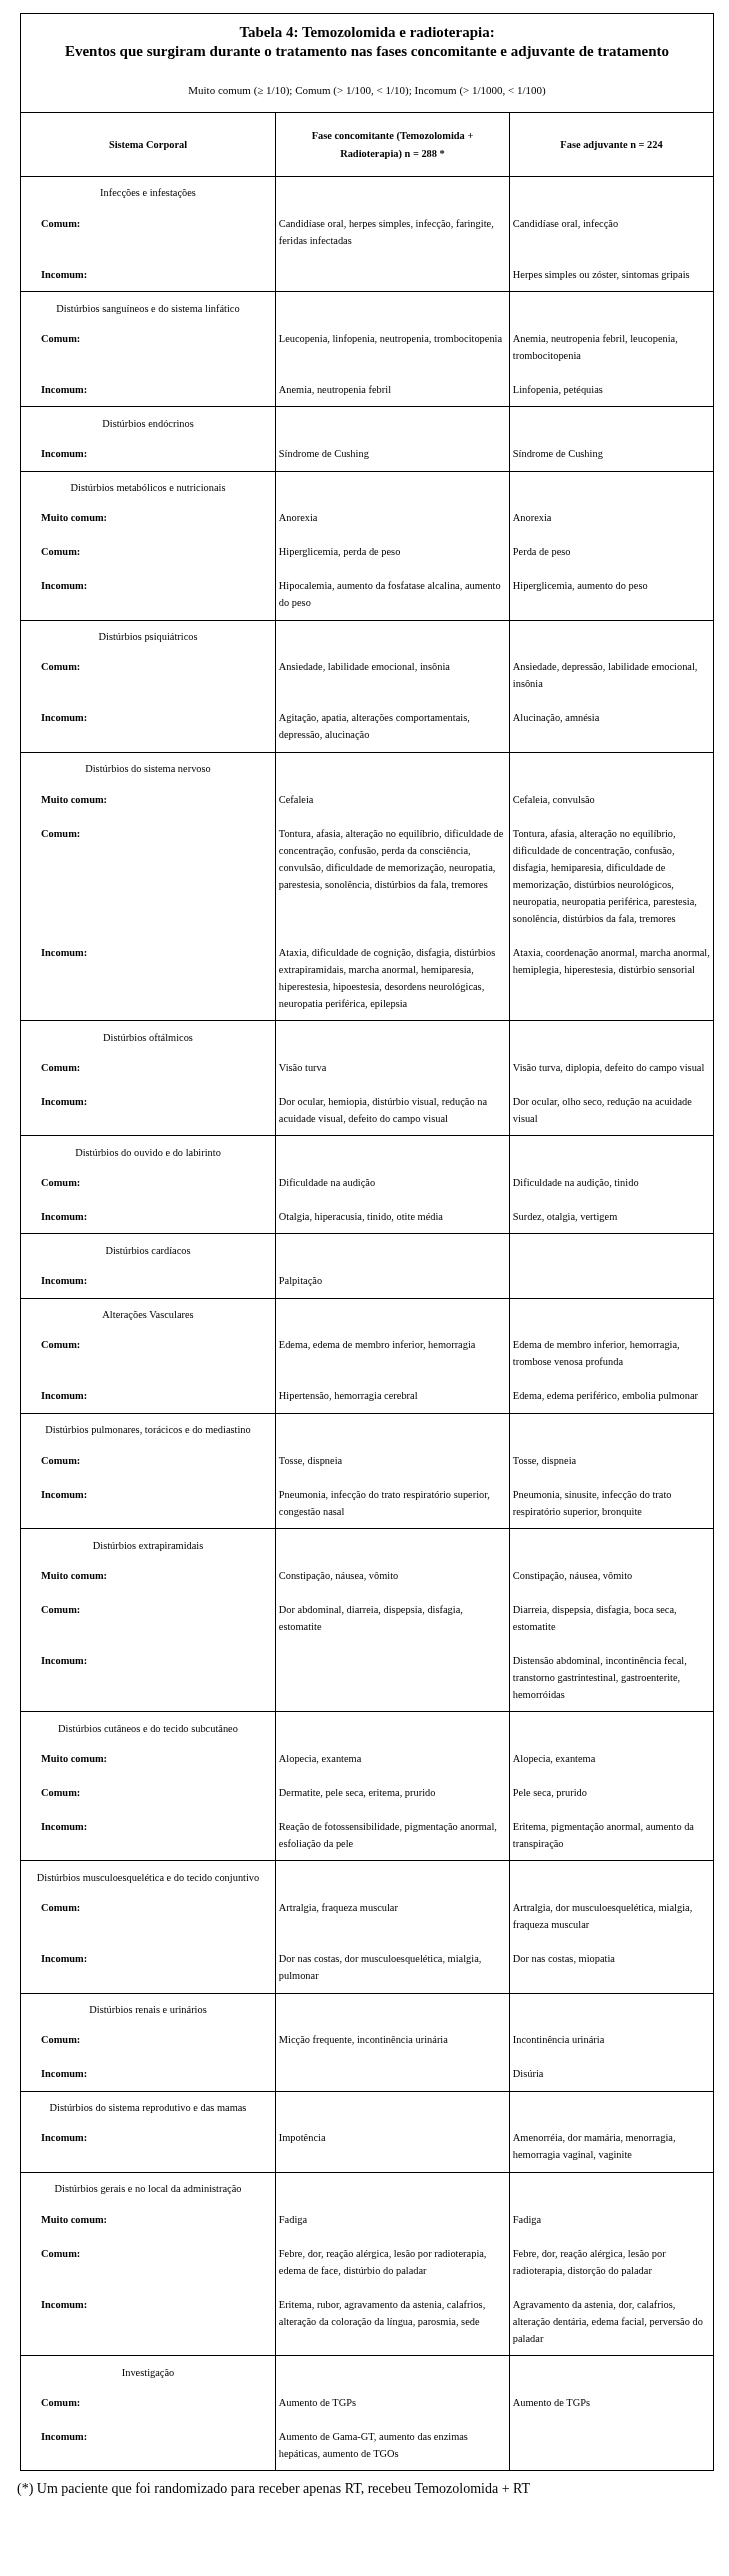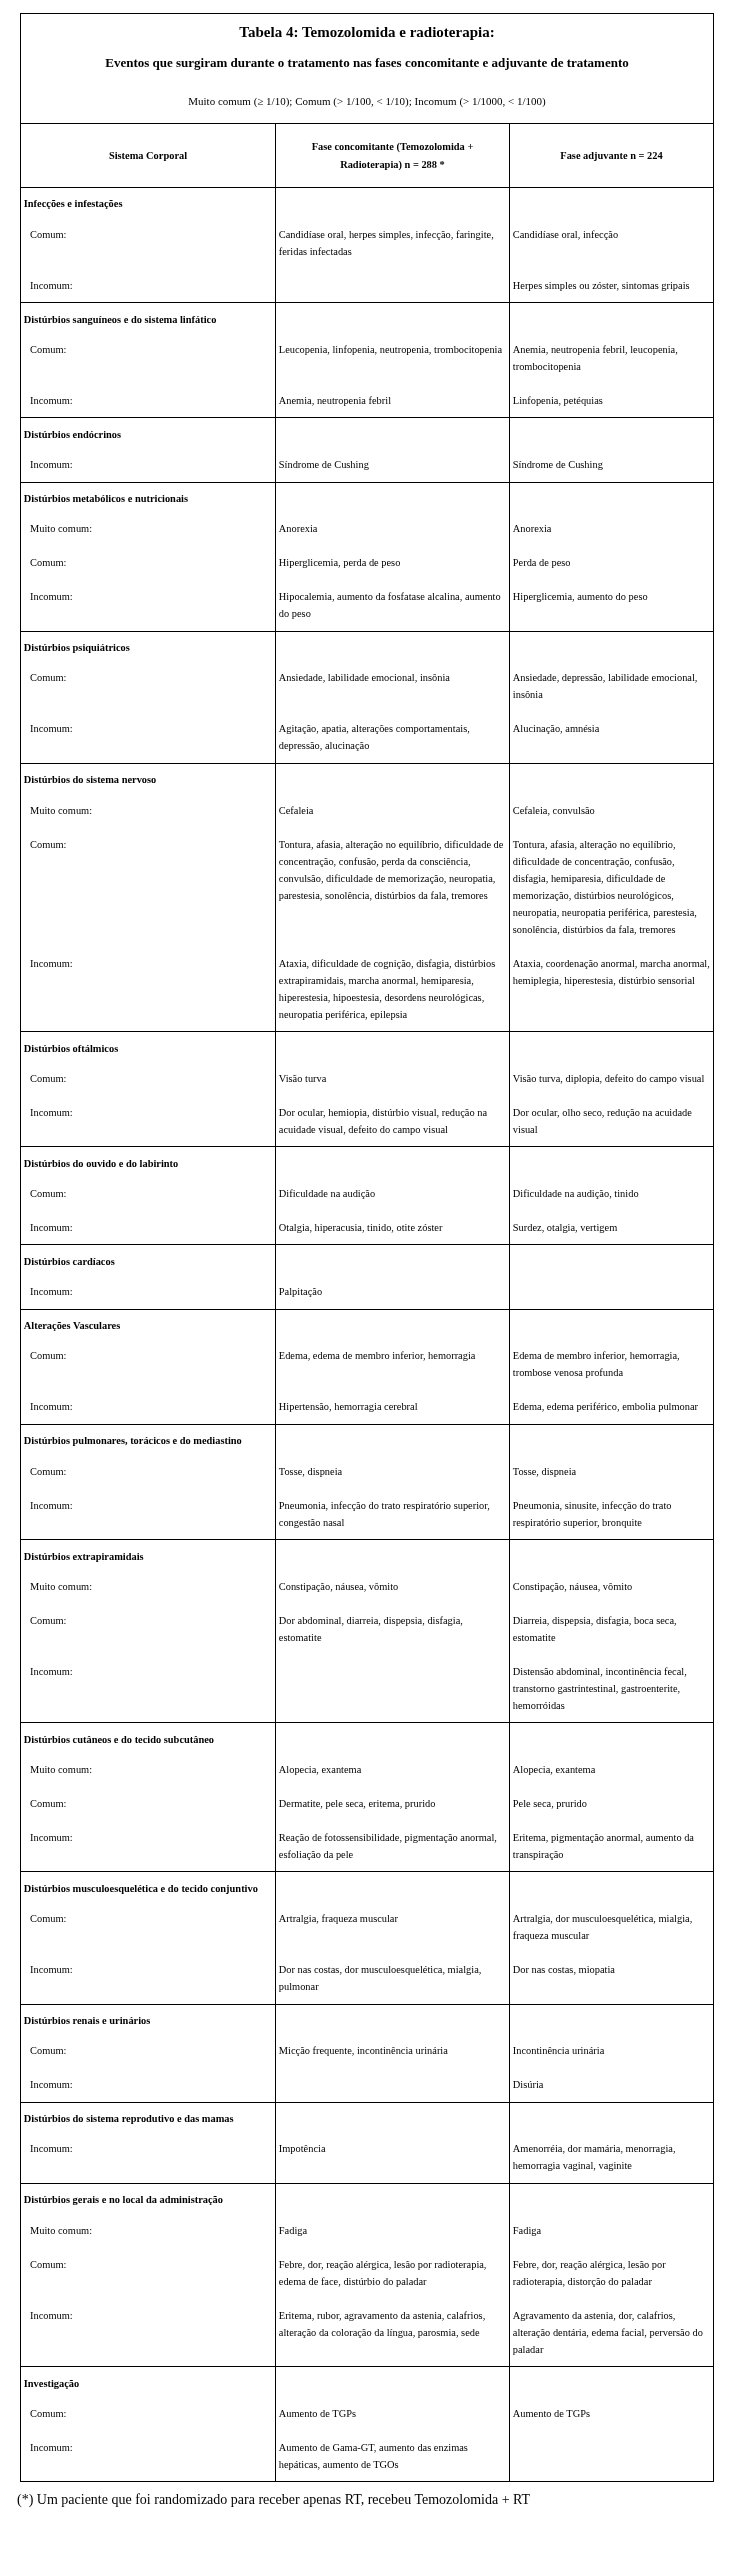--- a/index.html
+++ b/index.html
@@ -36,46 +36,47 @@
   
   tr.colhead td + td,
   tr.bodyrow td + td { border-left: 0.9px solid #000000; }
 
   
   td.titlecell {
     text-align: center;
     padding: 9.4px 28px 13px 28px;
   }
   .t1 { font-weight: bold; font-size: 15px; line-height: 19px; }
-  .t2 { font-weight: bold; font-size: 13px; line-height: 19px; margin-top: 11px; }
+  .t2 { font-weight: bold; font-size: 15px; line-height: 19px; margin-top: 0; }
   .t3 { font-size: 11px; margin-top: 21px; }
 
   
   tr.colhead td {
     border-top: 1.9px solid #000000;
     border-bottom: 1.9px solid #000000;
     font-weight: bold;
     text-align: center;
     vertical-align: middle;
     height: 55px;
     padding: 3.8px 13px;
     line-height: 18px;
   }
 
   
   tr.secrow td {
     border-top: 1.9px solid #000000;
-    font-weight: bold;
+    font-weight: normal;
     padding: 7.5px 2.8px 4.7px 2.8px;
+    text-align: center;
   }
   
   tr.evrow td {
     padding: 8.5px 2.8px 8.5px 2.8px;
   }
-  tr.evrow td.freq { padding-left: 9px; }
+  tr.evrow td.freq { padding-left: 20px; font-weight: bold; }
 
   .footnote {
     margin: 9.4px 0 0 17px;
     font-size: 14px;
     line-height: 15px;
   }
 </style>
 </head>
 <body>
 
@@ -217,21 +218,21 @@
           <td></td>
           <td></td>
         </tr>
         <tr class="evrow bodyrow">
           <td class="freq">Comum:</td>
           <td class="events">Dificuldade na audição</td>
           <td class="events">Dificuldade na audição, tinido</td>
         </tr>
         <tr class="evrow bodyrow">
           <td class="freq">Incomum:</td>
-          <td class="events">Otalgia, hiperacusia, tinido, otite zóster</td>
+          <td class="events">Otalgia, hiperacusia, tinido, otite média</td>
           <td class="events">Surdez, otalgia, vertigem</td>
         </tr>
         <tr class="secrow bodyrow">
           <td>Distúrbios cardíacos</td>
           <td></td>
           <td></td>
         </tr>
         <tr class="evrow bodyrow">
           <td class="freq">Incomum:</td>
           <td class="events">Palpitação</td>

